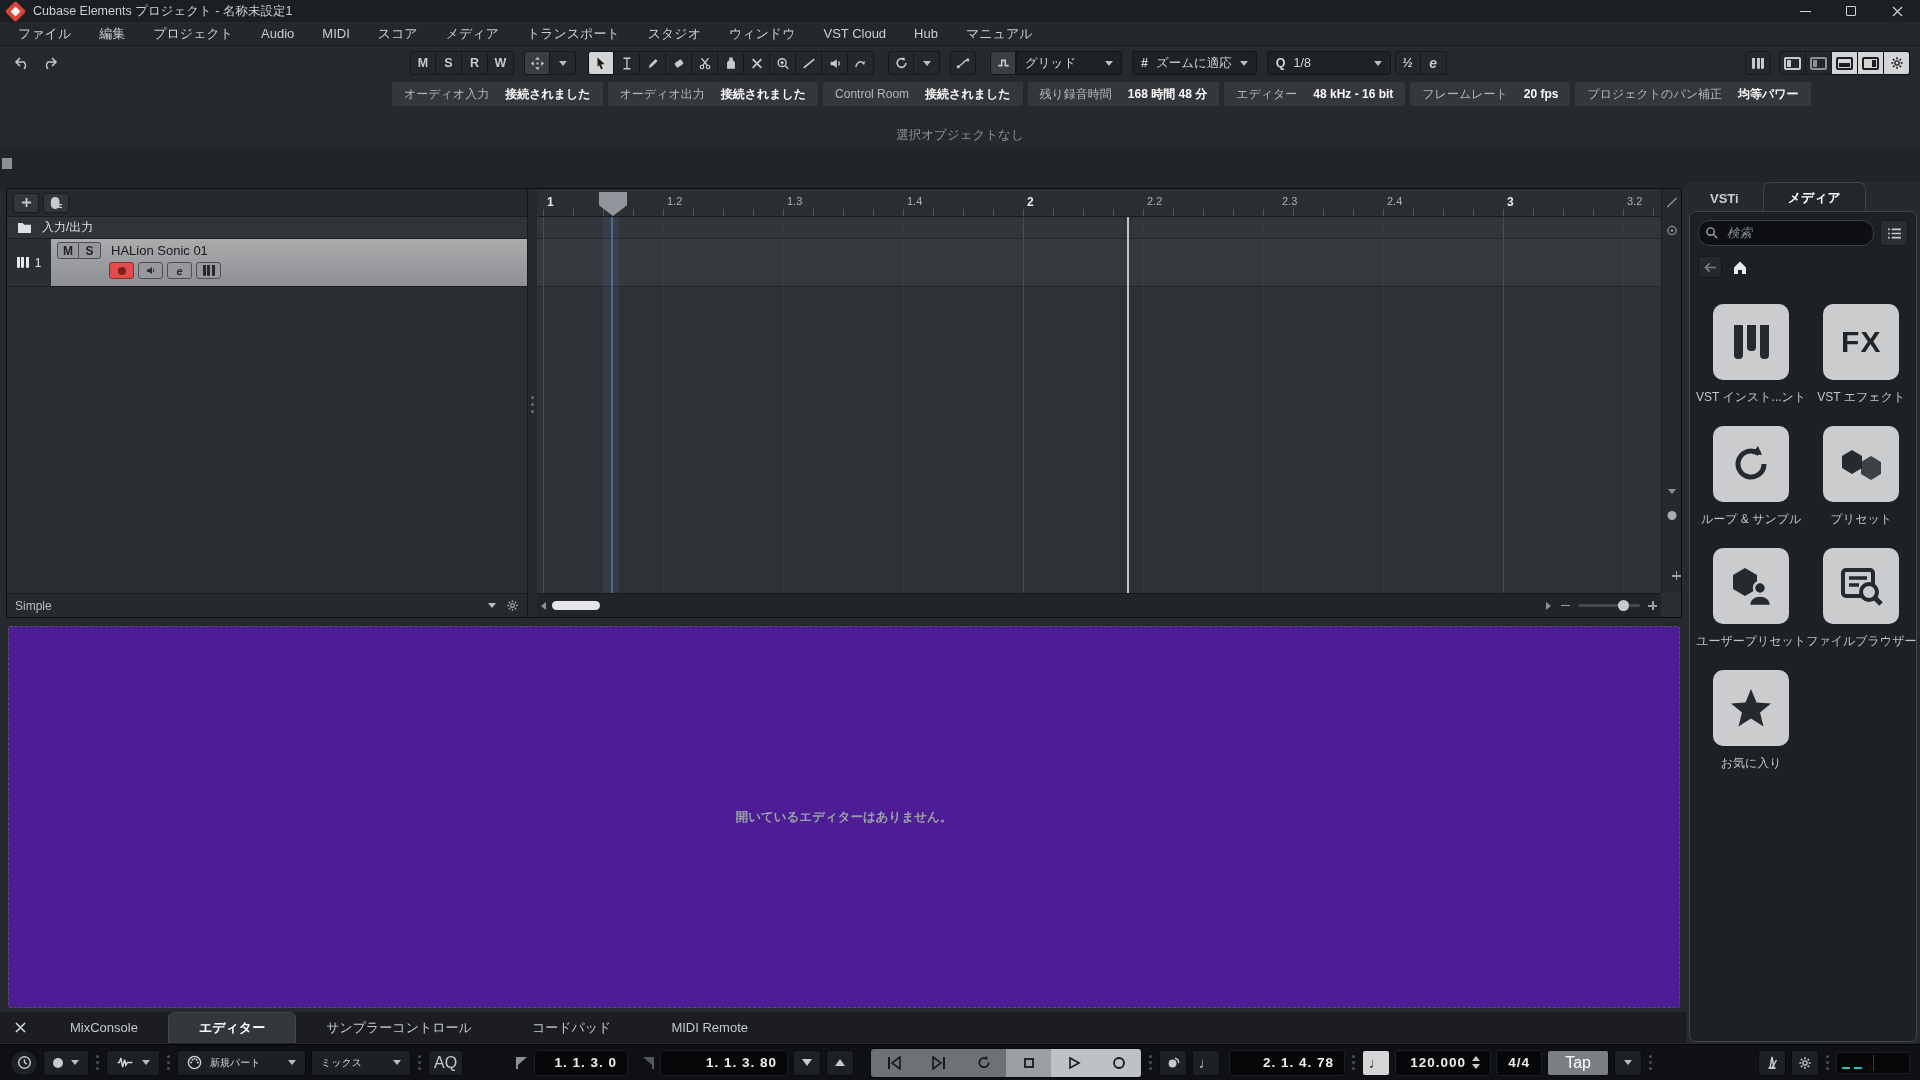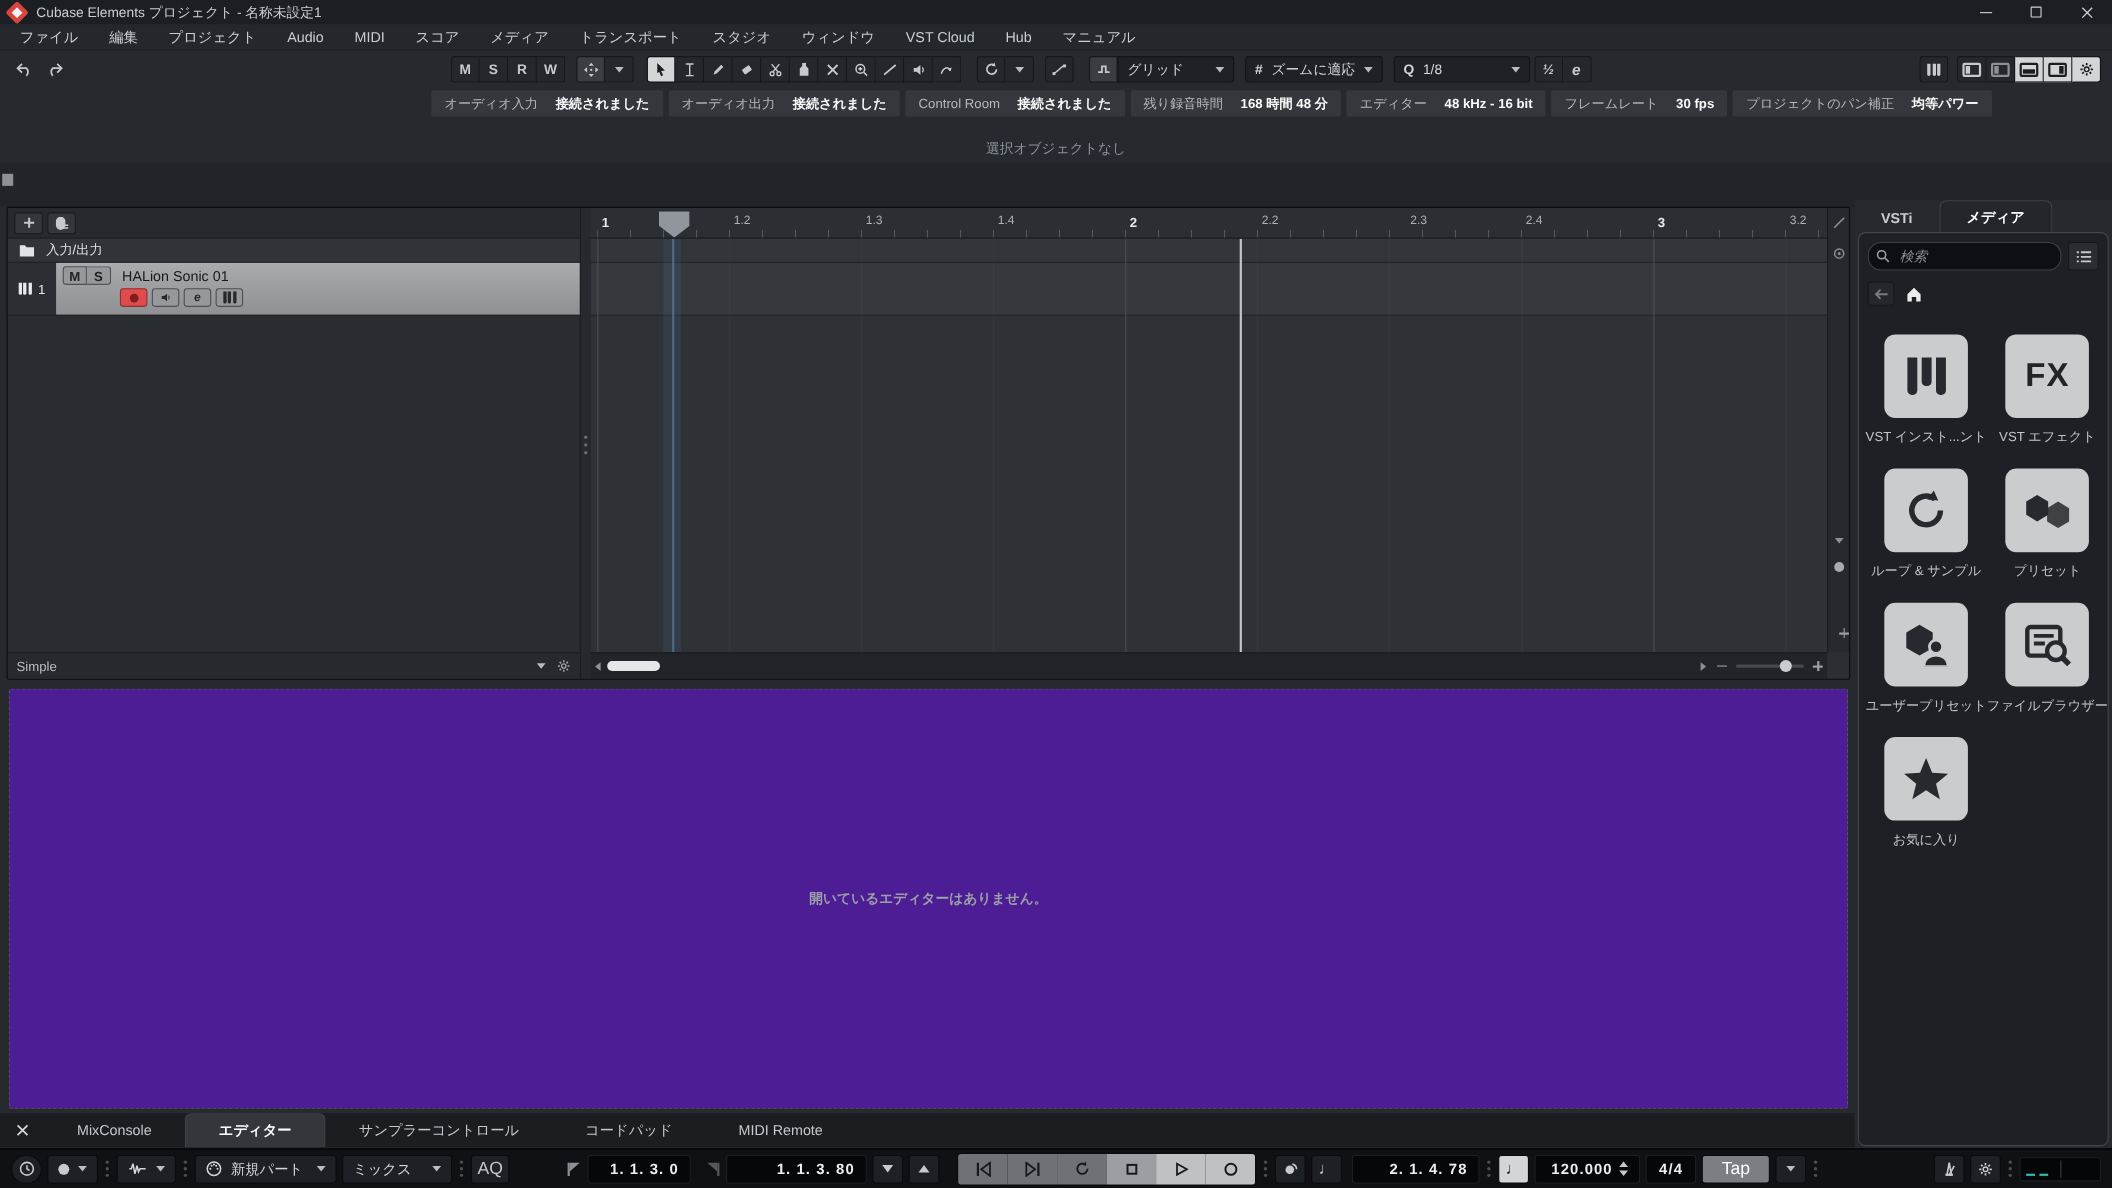--- a/index.html
+++ b/index.html
@@ -180,21 +180,21 @@
   .pkeys.small { gap:1.5px; }
 
   
   .transport { position:absolute; left:0; right:0; bottom:0; height:36px; background:#0f1114;
     border-top:1px solid #000; display:flex; align-items:center; gap:5px; padding:0 10px; }
   .t-btn { height:26px; min-width:28px; padding:0 5px; background:#1d2024; border:1px solid #0a0b0d;
     border-radius:3px; display:flex; align-items:center; justify-content:center; gap:6px; color:#c6cacd; }
   .t-btn.round { border-radius:13px; width:28px; }
   .t-btn.active { background:#d3d5d7; color:#1b1d20; }
   .t-dd { height:26px; display:flex; align-items:center; gap:8px; padding:0 9px; background:#1d2024;
-    border:1px solid #0a0b0d; border-radius:3px; font-size:13px; color:#d4d7da; }
+    border:1px solid #0a0b0d; border-radius:3px; font-size:10px; color:#d4d7da; }
   .vdots { width:3px; height:3px; border-radius:50%; background:#4c5055;
     box-shadow:0 -6px 0 #4c5055, 0 6px 0 #4c5055; margin:0 2px; }
   .valbox { height:26px; background:#060708; border:1px solid #1c1f23; border-radius:3px; color:#eceeef;
     font-size:13.5px; font-weight:700; display:flex; align-items:center; justify-content:flex-end;
     padding:0 10px; letter-spacing:1px; }
   .tcluster { display:flex; height:30px; border-radius:4px; overflow:hidden; border:1px solid #0a0b0d; }
   .tseg { width:45px; display:flex; align-items:center; justify-content:center; color:#17191c; }
   .tseg.g1 { background:#6e7176; }
   .tseg.g2 { background:#9b9ea2; }
   .tseg.g3 { background:#bfc2c4; }
@@ -454,21 +454,21 @@
     <div class="chip">
         <span>残り録音時間</span>
         <b>168 時間 48 分</b>
       </div>
     <div class="chip">
         <span>エディター</span>
         <b>48 kHz - 16 bit</b>
       </div>
     <div class="chip">
         <span>フレームレート</span>
-        <b>30 fps</b>
+        <b>20 fps</b>
       </div>
     <div class="chip">
         <span>プロジェクトのパン補正</span>
         <b>均等パワー</b>
       </div>
   </div>
 
   <div class="statusline">
       <span>選択オブジェクトなし</span>
     </div>

